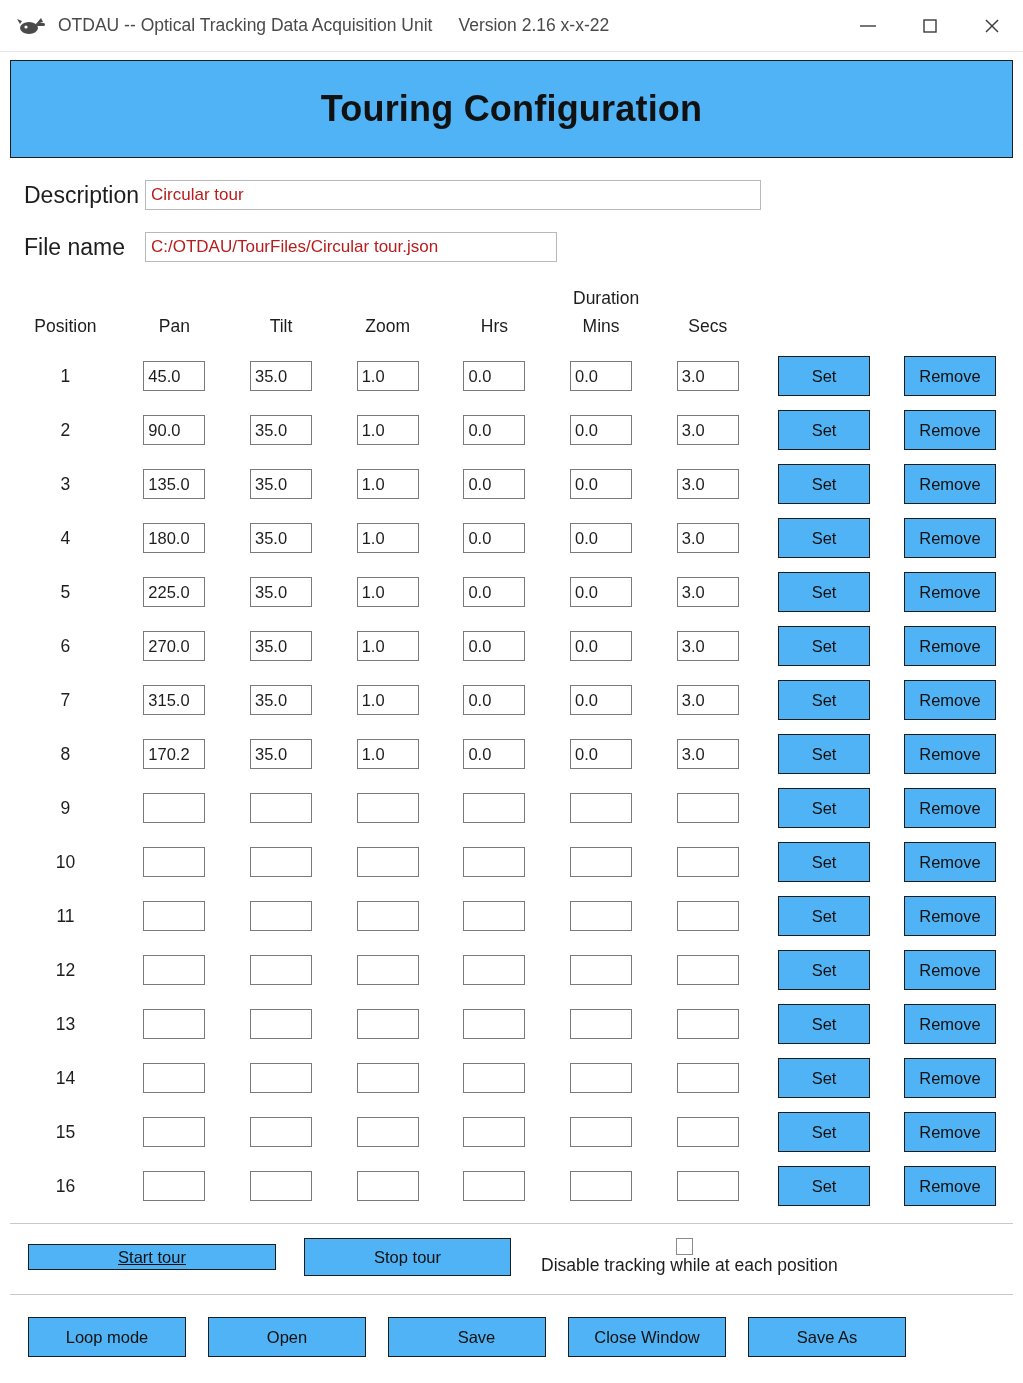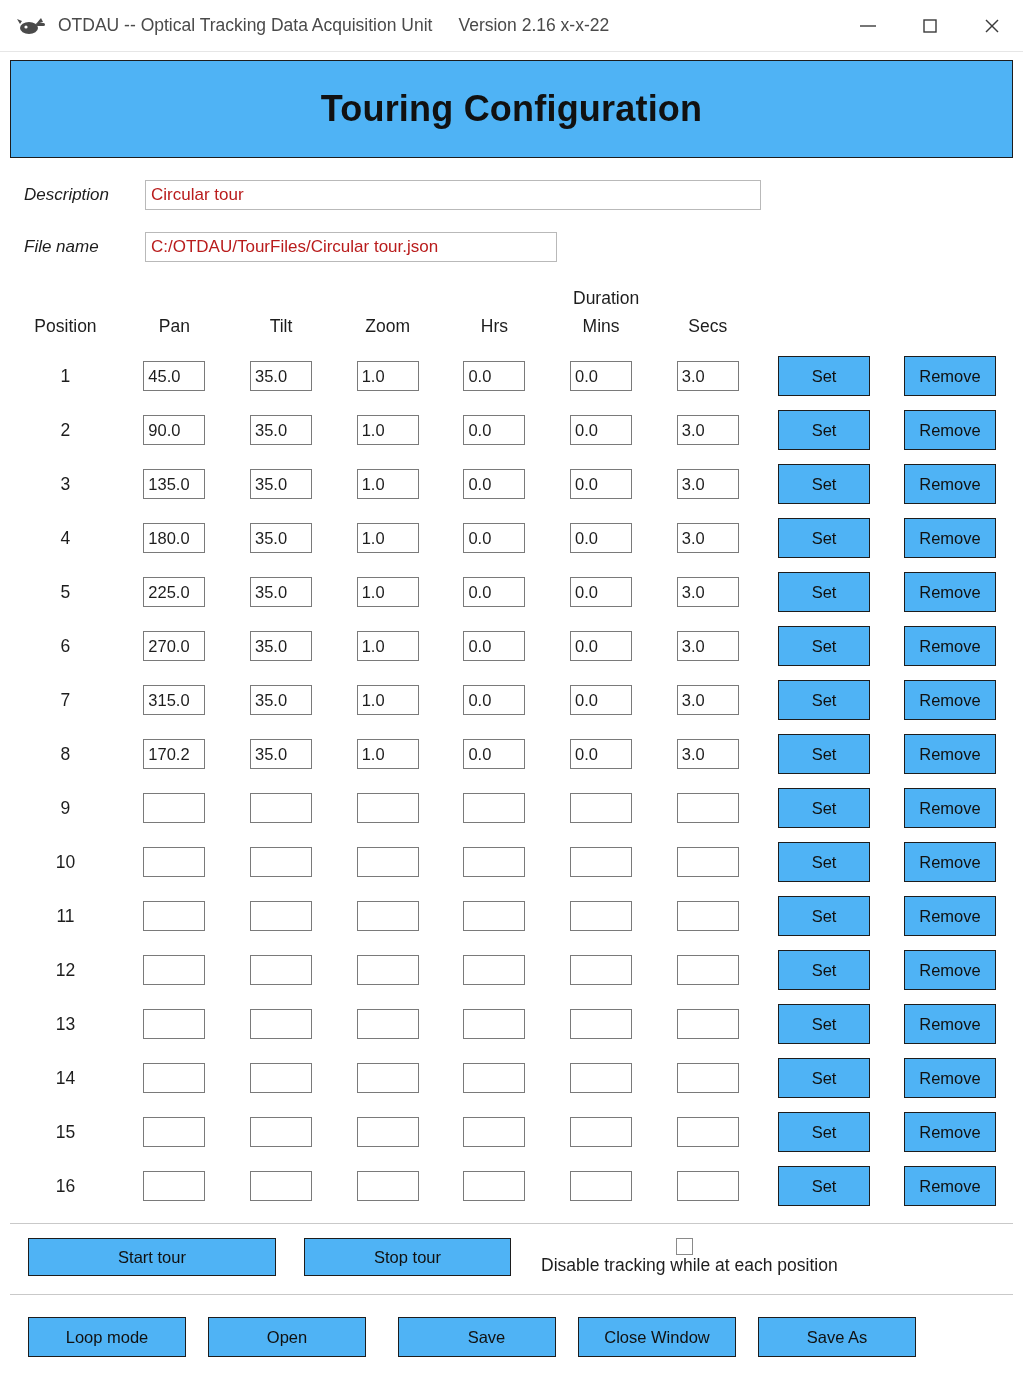--- a/index.html
+++ b/index.html
@@ -79,26 +79,25 @@
     padding: 0 10px;
     flex: 1 1 auto;
     position: relative;
   }
   .field-row {
     display: flex;
     align-items: center;
     margin-top: 22px;
   }
   .field-label {
-    font-size: 17px;
+    font-size: 23px;
     color: #1d1d1d;
     width: 135px;
     flex: 0 0 auto;
     padding-left: 14px;
-    font-style: italic;
   }
   .textbox {
     border: 1px solid #b9b9b9;
     background: #ffffff;
     height: 30px;
     font-size: 17px;
     color: #b91c1c;
     padding: 0 5px;
     display: flex;
     align-items: center;
@@ -175,21 +174,21 @@
   
   .sep {
     border-top: 1px solid #c9c9c9;
     margin: 10px 0 0 0;
   }
   .bottom-row-1 {
     display: flex;
     align-items: center;
     padding: 14px 0 0 0;
   }
-  .tour-btn { width: 248px; height: 38px; margin-left: 18px; }
+  .tour-btn { width: 248px; height: 26px; margin-left: 18px; text-decoration: underline; }
   .stop-btn { width: 207px; height: 38px; margin-left: 28px; }
   .chk-wrap {
     display: flex;
     align-items: center;
     margin-left: 30px;
     flex-direction: column;
   }
   .checkbox {
     width: 17px; height: 17px;
     border: 1px solid #8a8a8a;
@@ -203,21 +202,21 @@
     white-space: nowrap;
   }
   .bottom-row-2 {
     display: flex;
     align-items: center;
     padding: 22px 0 0 0;
   }
   .bottom-row-2 .blue-btn { height: 40px; }
   .b-loop  { width: 158px; margin-left: 18px; }
   .b-open  { width: 158px; margin-left: 22px; }
-  .b-save  { width: 158px; margin-left: 32px; padding-left: 19px; }
+  .b-save  { width: 158px; margin-left: 22px; padding-left: 19px; }
   .b-saveas{ width: 158px; margin-left: 22px; }
   .b-close { width: 158px; margin-left: 22px; }
 </style>
 </head>
 <body>
 
 <div class="window">
 
   <div class="titlebar">
     <div class="app-icon">

